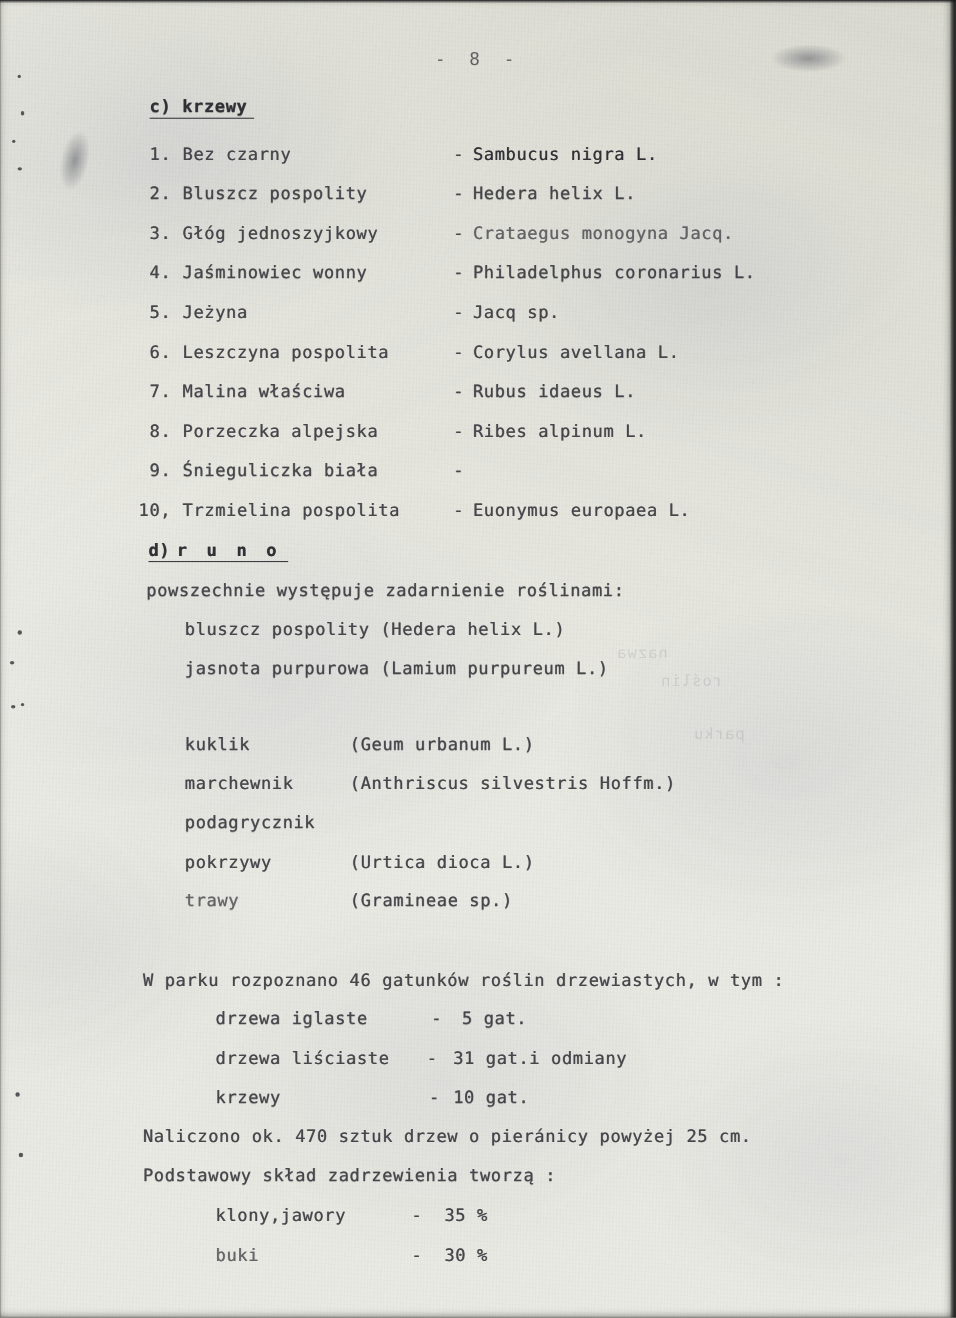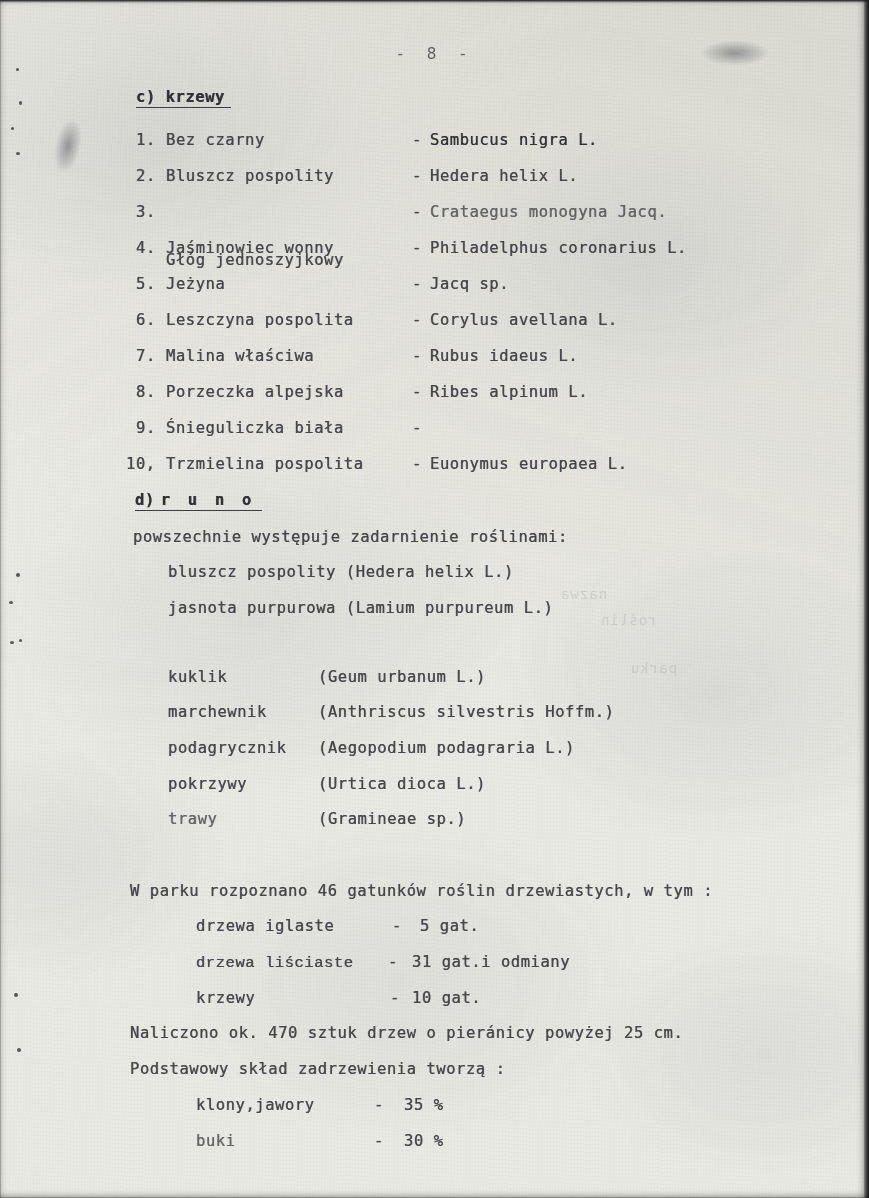--- a/index.html
+++ b/index.html
@@ -177,21 +177,21 @@
     <div class="row" style="left:166px; top:131px;"><span class="line" style="position:static;">Bez czarny</span></div>
     <div class="row" style="left:412px; top:131px;"><span class="line" style="position:static;">-</span></div>
     <div class="row" style="left:430px; top:131px;"><span class="line strong" style="position:static;">Sambucus nigra L.</span></div>
 
     <div class="row" style="left:136px; top:167px;"><span class="line" style="position:static;">2.</span></div>
     <div class="row" style="left:166px; top:167px;"><span class="line" style="position:static;">Bluszcz pospolity</span></div>
     <div class="row" style="left:412px; top:167px;"><span class="line" style="position:static;">-</span></div>
     <div class="row" style="left:430px; top:167px;"><span class="line" style="position:static;">Hedera helix L.</span></div>
 
     <div class="row" style="left:136px; top:203px;"><span class="line" style="position:static;">3.</span></div>
-    <div class="row" style="left:166px; top:203px;margin-top:48px;"><span class="line" style="position:static;">Głóg jednoszyjkowy</span></div>
+    <div class="row" style="left:166px; top:203px;"><span class="line" style="position:static;">Głóg jednoszyjkowy</span></div>
     <div class="row" style="left:412px; top:203px;"><span class="line" style="position:static;">-</span></div>
     <div class="row" style="left:430px; top:203px;"><span class="line faint" style="position:static;">Crataegus monogyna Jacq.</span></div>
 
     <div class="row" style="left:136px; top:239px;"><span class="line" style="position:static;">4.</span></div>
     <div class="row" style="left:166px; top:239px;"><span class="line" style="position:static;">Jaśminowiec wonny</span></div>
     <div class="row" style="left:412px; top:239px;"><span class="line" style="position:static;">-</span></div>
     <div class="row" style="left:430px; top:239px;"><span class="line" style="position:static;">Philadelphus coronarius L.</span></div>
 
     <div class="row" style="left:136px; top:275px;"><span class="line" style="position:static;">5.</span></div>
     <div class="row" style="left:166px; top:275px;"><span class="line" style="position:static;">Jeżyna</span></div>
@@ -229,36 +229,35 @@
     <div class="line" style="left:133px; top:528px;">powszechnie występuje zadarnienie roślinami:</div>
     <div class="line" style="left:168px; top:599px;">jasnota purpurowa (Lamium purpureum L.)</div>
 
     <div class="row" style="left:168px; top:668px;"><span class="line" style="position:static;">kuklik</span></div>
     <div class="row" style="left:318px; top:668px;"><span class="line" style="position:static;">(Geum urbanum L.)</span></div>
 
     <div class="row" style="left:168px; top:703px;"><span class="line" style="position:static;">marchewnik</span></div>
     <div class="row" style="left:318px; top:703px;"><span class="line" style="position:static;">(Anthriscus silvestris Hoffm.)</span></div>
 
     <div class="row" style="left:168px; top:739px;"><span class="line" style="position:static;">podagrycznik</span></div>
-    <div class="row" style="left:318px; top:739px;"><span class="line" style="position:static;">(Aegopodium podagraria L.)</span></div>
 
     <div class="row" style="left:168px; top:775px;"><span class="line" style="position:static;">pokrzywy</span></div>
     <div class="row" style="left:318px; top:775px;"><span class="line" style="position:static;">(Urtica dioca L.)</span></div>
 
     <div class="row" style="left:168px; top:810px;"><span class="line faint" style="position:static;">trawy</span></div>
     <div class="row" style="left:318px; top:810px;"><span class="line" style="position:static;">(Gramineae sp.)</span></div>
 
 
     <div class="line" style="left:130px; top:882px;">W parku rozpoznano 46 gatunków roślin drzewiastych, w tym :</div>
 
     <div class="row" style="left:196px; top:917px;"><span class="line" style="position:static;">drzewa iglaste</span></div>
     <div class="row" style="left:392px; top:917px;"><span class="line" style="position:static;">-</span></div>
     <div class="row" style="left:420px; top:917px;"><span class="line" style="position:static;">5 gat.</span></div>
 
-    <div class="row" style="left:196px; top:953px;"><span class="line" style="position:static;font-family:Liberation Mono, monospace;">drzewa liściaste</span></div>
+    <div class="row" style="left:196px; top:953px;"><span class="line" style="position:static;">drzewa liściaste</span></div>
     <div class="row" style="left:388px; top:953px;"><span class="line" style="position:static;">-</span></div>
     <div class="row" style="left:412px; top:953px;"><span class="line" style="position:static;">31 gat.i odmiany</span></div>
 
     <div class="row" style="left:196px; top:989px;"><span class="line" style="position:static;">krzewy</span></div>
     <div class="row" style="left:390px; top:989px;"><span class="line" style="position:static;">-</span></div>
     <div class="row" style="left:412px; top:989px;"><span class="line" style="position:static;">10 gat.</span></div>
 
     <div class="line" style="left:130px; top:1024px;">Naliczono ok. 470 sztuk drzew o pieránicy powyżej 25 cm.</div>
     <div class="line" style="left:130px; top:1060px;">Podstawowy skład zadrzewienia tworzą :</div>
 

